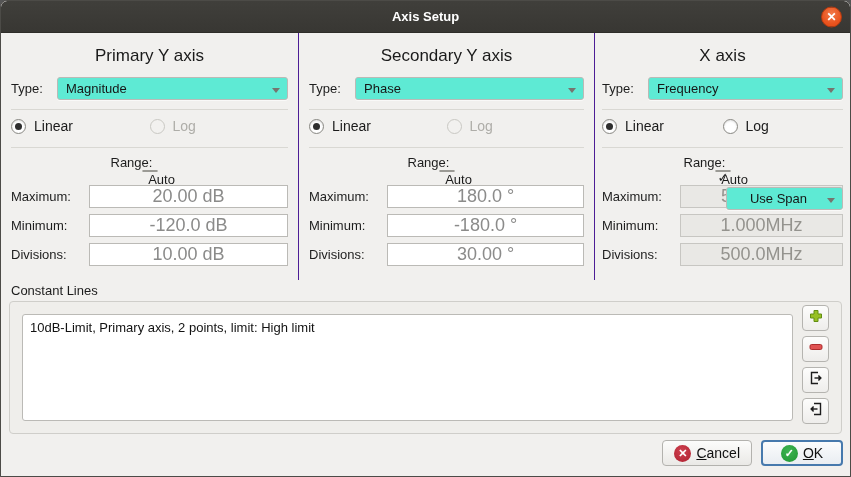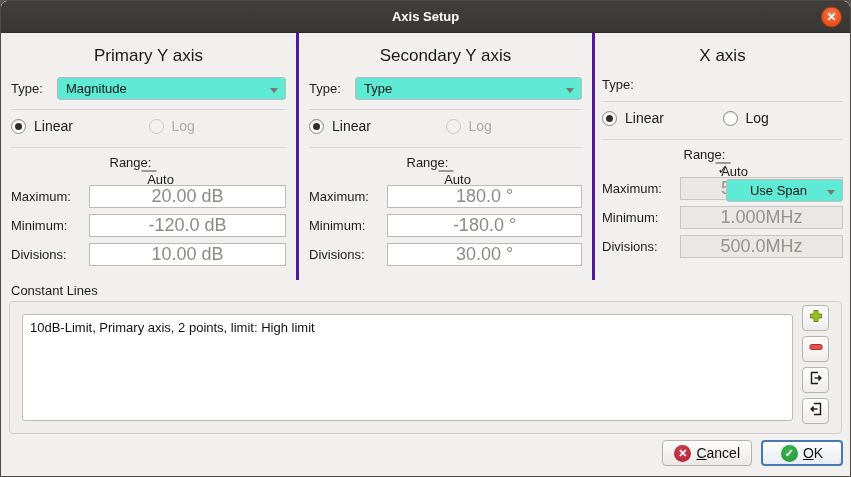--- a/index.html
+++ b/index.html
@@ -18,21 +18,21 @@
   .close-btn {
     position: absolute; right: 8px; top: 50%; transform: translateY(-50%);
     width: 21px; height: 21px; border-radius: 50%;
     background: radial-gradient(circle at 50% 35%, #f27b4b, #e9541f 60%, #dd4814);
     border: 1px solid #b63b10; color: #fff; font-size: 12px; font-weight: bold;
     display: flex; align-items: center; justify-content: center; cursor: pointer;
   }
   
   .axes { display: grid; grid-template-columns: 298px 296px 255px; height: 247px; }
   .col { padding: 0 10px; }
-  .col1, .col2 { border-right: 3px solid #4c1d95; }
+  .col1, .col2 { border-right: 1px solid #4c1d95; }
   .col3 { padding: 0 7px; }
   .col-title { text-align: center; font-size: 17px; color: #1a1a1a; padding-top: 13px; height: 37px; }
   .type-row { display: flex; align-items: center; margin-top: 7px; }
   .type-label { width: 46px; font-size: 13px; color: #1d1d1d; }
   .combo {
     flex: 1; height: 23px; background: #5eead4; border: 1px solid #bbbab6; border-radius: 3px;
     display: flex; align-items: center; font-size: 13px; color: #161616;
     padding: 0 20px 0 8px; position: relative; cursor: pointer;
     box-shadow: 0 1px 0 rgba(255,255,255,.6);
   }
@@ -150,21 +150,21 @@
         <span class="label">Divisions:</span>
         <span class="field">10.00 dB</span>
       </div>
     </div>
 
     <div class="col col2">
       <div class="col-title">Secondary Y axis</div>
       <div class="type-row">
         <span class="type-label">Type:</span>
         <div class="combo">
-          <span>Type</span>
+          <span>Phase</span>
           <span class="arrow"></span>
         </div>
       </div>
       <div class="sep s1"></div>
       <div class="radio-row">
         <span class="radio-item">
           <span class="radio checked"></span>
           <span>Linear</span>
         </span>
         <span class="radio-item disabled">
@@ -189,20 +189,24 @@
       <div class="field-row">
         <span class="label">Divisions:</span>
         <span class="field">30.00 °</span>
       </div>
     </div>
 
     <div class="col col3">
       <div class="col-title">X axis</div>
       <div class="type-row">
         <span class="type-label">Type:</span>
+        <div class="combo">
+          <span>Frequency</span>
+          <span class="arrow"></span>
+        </div>
       </div>
       <div class="sep s1"></div>
       <div class="radio-row">
         <span class="radio-item">
           <span class="radio checked"></span>
           <span>Linear</span>
         </span>
         <span class="radio-item">
           <span class="radio"></span>
           <span>Log</span>

